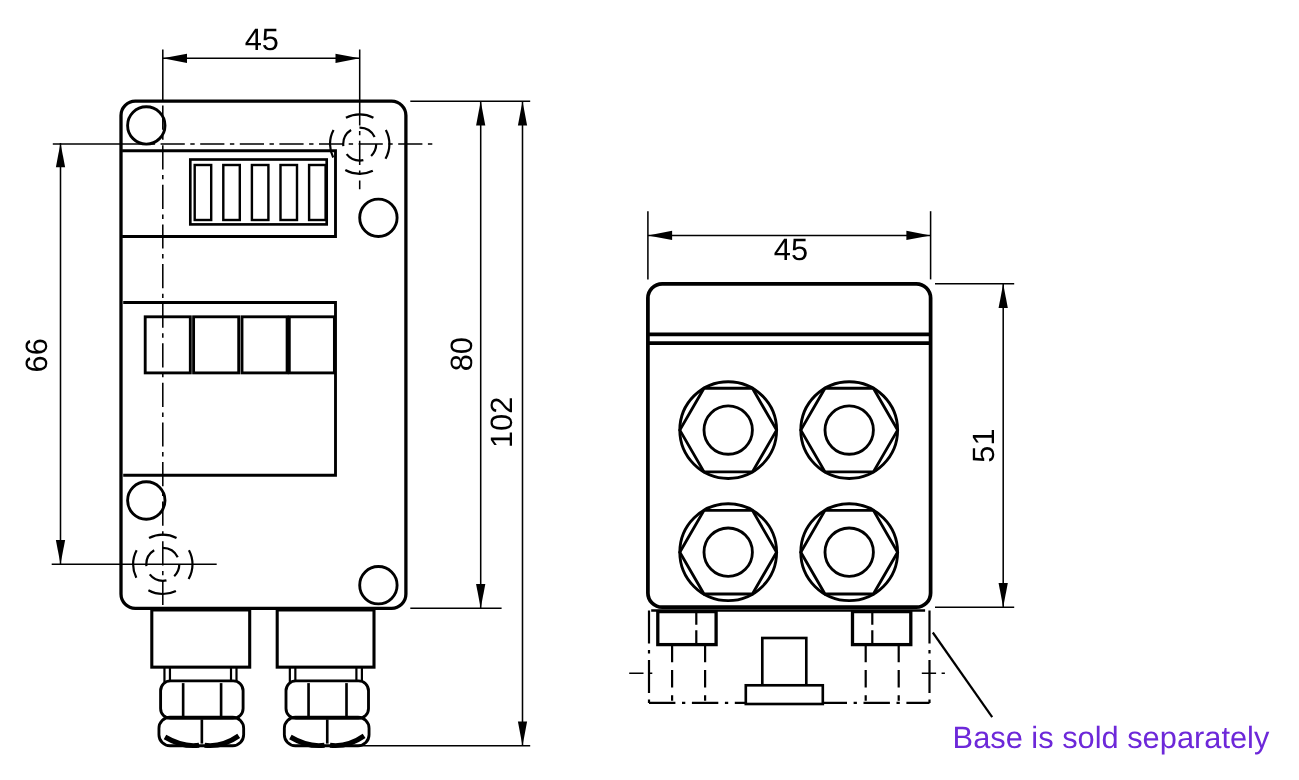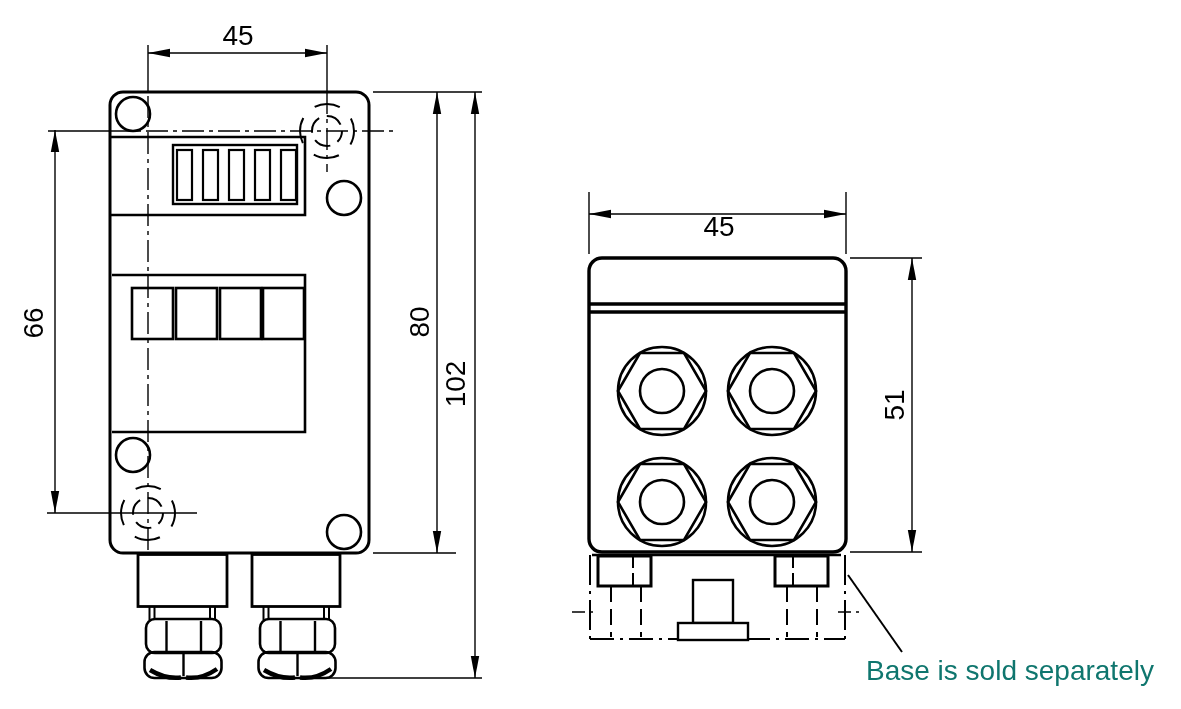--- a/index.html
+++ b/index.html
@@ -21,21 +21,21 @@
   }
   .rot{
     width:100px;height:30px;
     transform:rotate(-90deg);
     transform-origin:center center;
   }
   .note{
     position:absolute;
     font-size:28px;
     line-height:30px;
-    color:#0f766e;
+    color:#6d28d9;
     white-space:nowrap;
   }
 </style>
 </head>
 <body>
 
 <div class="canvas">
 
 <svg width="1181" height="709" viewBox="0 0 1181 709" fill="none" stroke="#000" stroke-linecap="butt" stroke-linejoin="miter">
 

